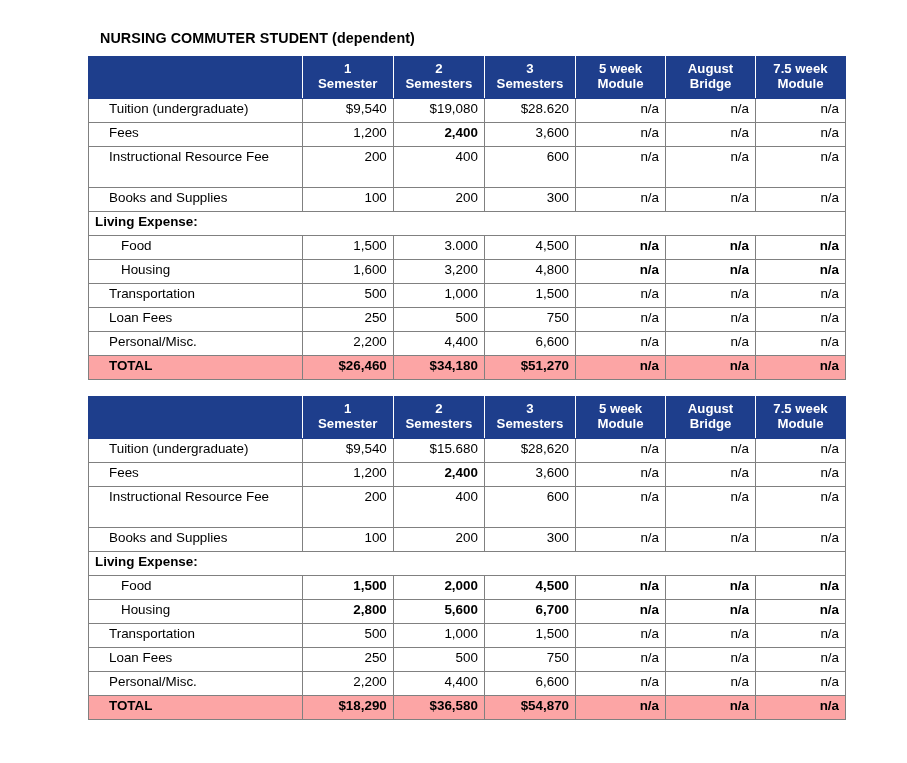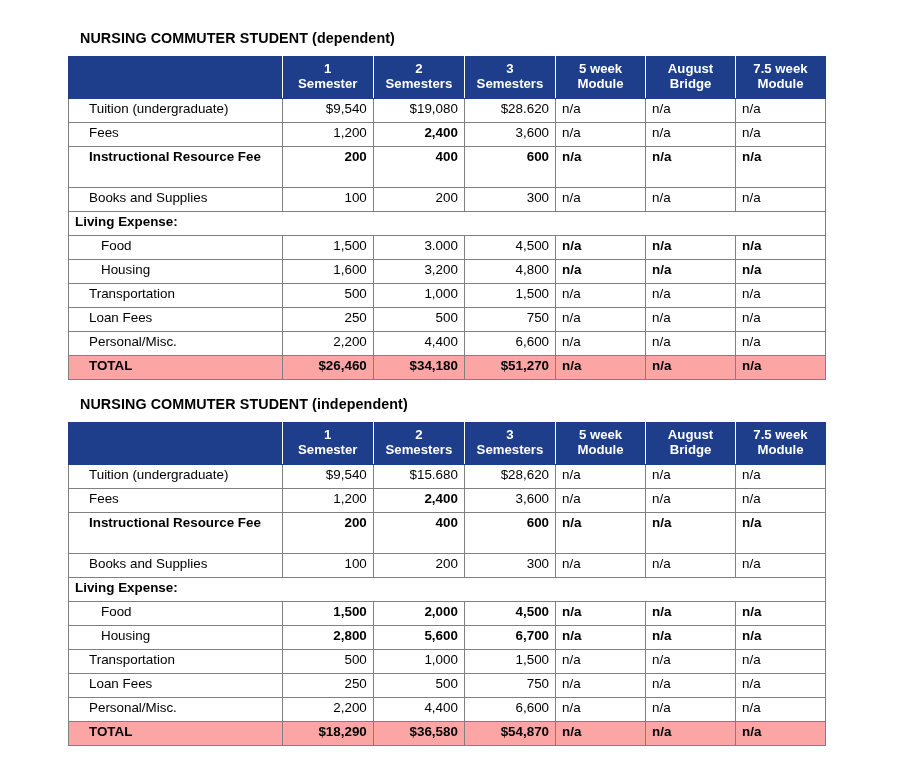--- a/index.html
+++ b/index.html
@@ -12,20 +12,21 @@
     height: 763px;
     font-family: "Liberation Sans", sans-serif;
     color: #000000;
     overflow: hidden;
   }
   .page {
     position: relative;
     width: 727px;
     height: 763px;
     box-sizing: border-box;
+    margin-left: 20px;
   }
   .table-block { position: absolute; left: 68px; }
   #block-1 { top: 30px; }
   #block-2 { top: 396px; }
 
   .block-title {
     font-size: 14.3px;
     font-weight: bold;
     letter-spacing: 0.1px;
     margin: 0 0 10px 12px;
@@ -72,23 +73,23 @@
   tbody td.label {
     text-align: left;
     white-space: normal;
     padding-left: 20px;
   }
   tbody td.num {
     text-align: right;
     padding-left: 8px;
   }
   tbody td.na {
-    text-align: left;
-  }
-  tbody tr.r-tall td { height: 35px; font-weight: bold; }
+    text-align: right;
+  }
+  tbody tr.r-tall td { height: 35px; }
   tbody td.indent1 { padding-left: 32px; }
   tbody td.bold, tbody tr.bold td { font-weight: bold; }
 
   tbody tr.section td {
     font-weight: bold;
     text-align: left;
   }
   tbody tr.total td {
     background: #fca5a5;
     font-weight: bold;
@@ -235,21 +236,20 @@
           <td class="num">$51,270</td>
           <td class="na">n/a</td>
           <td class="na">n/a</td>
           <td class="na">n/a</td>
         </tr>
       </tbody>
     </table>
   </div>
 
   <div class="table-block" id="block-2">
-    <div class="block-title">NURSING COMMUTER STUDENT (independent)</div>
     <table class="cost-table">
       <colgroup>
         <col class="c-label">
           <col class="c-n">
           <col class="c-n">
           <col class="c-n">
         <col class="c-m">
           <col class="c-m">
           <col class="c-m">
       </colgroup>

